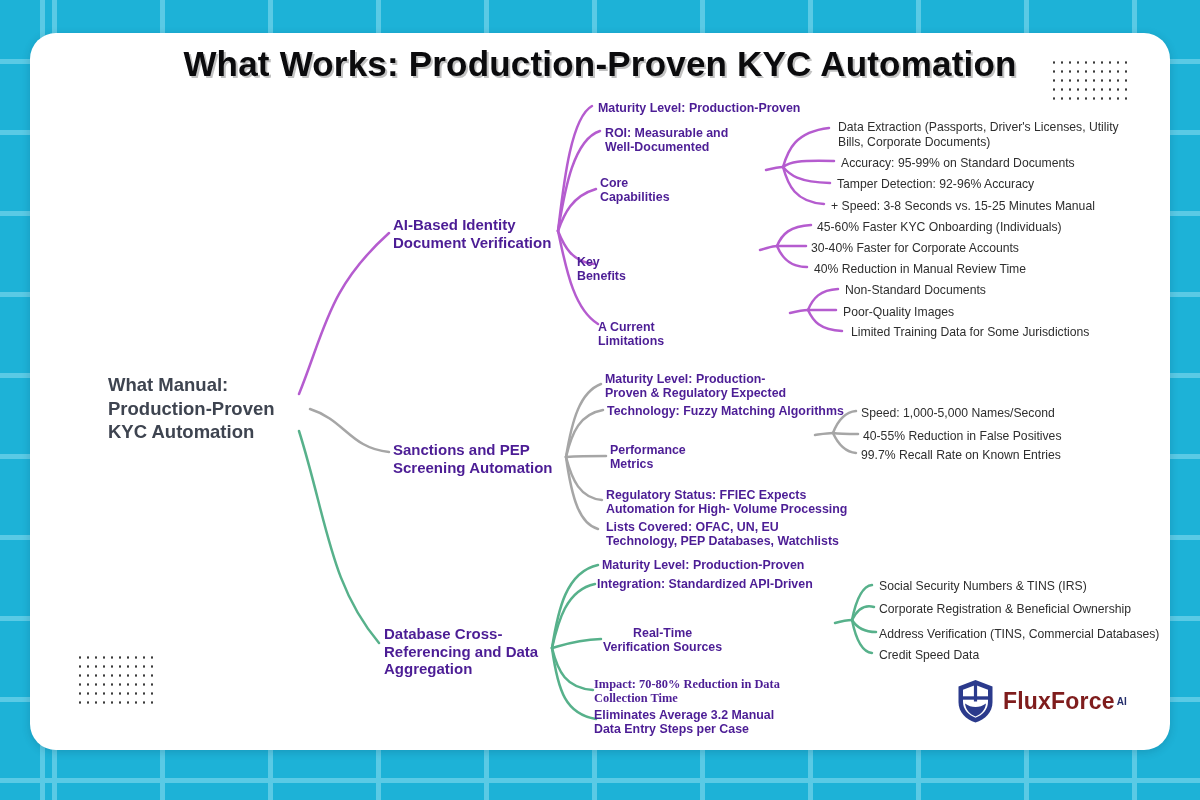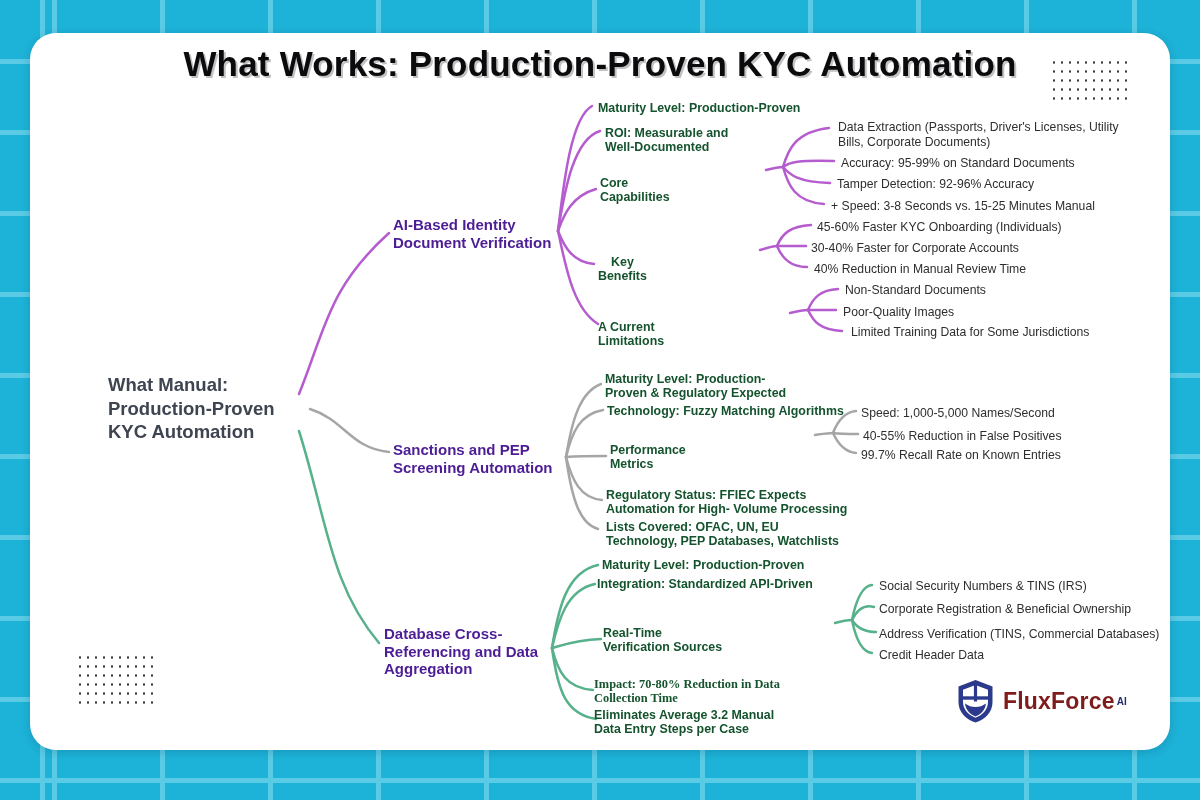--- a/index.html
+++ b/index.html
@@ -24,21 +24,21 @@
   }
   .dots{
     position:absolute;
     background-image:radial-gradient(circle,#3a3a3a 1px,transparent 1.3px);
     background-size:8px 9px;
   }
   svg.edges{position:absolute;left:0;top:0;pointer-events:none;}
   .node,.branch,.leaf,.root{position:absolute;white-space:pre-line;}
   .root{font-size:18.5px;font-weight:700;color:#3e4450;line-height:23.5px;}
   .branch{font-size:15px;font-weight:700;color:#4c1d95;line-height:17.5px;}
-  .node{font-size:12.4px;font-weight:700;color:#14532d;line-height:14px;}
+  .node{font-size:12.4px;font-weight:700;color:#4c1d95;line-height:14px;}
   .leaf{font-size:12.2px;font-weight:400;color:#2e2e2e;line-height:14.5px;}
   .logo{position:absolute;left:955px;top:679px;display:flex;align-items:center;}
   .logo .brand{font-size:23px;font-weight:800;color:#7f1d1d;letter-spacing:.2px;margin-left:7px;}
   .logo sup{font-size:10px;font-weight:700;color:#242e6c;vertical-align:super;margin-left:2px;}
 </style>
 </head>
 <body>
 
 <div id="stage">
 
@@ -102,21 +102,21 @@
 Production-Proven
 KYC Automation</div>
 
   <div class="branch" style="left:393px;top:216px;width:170px;">AI-Based Identity
 Document Verification</div>
   <div class="node" style="left:598px;top:101px;">Maturity Level: Production-Proven</div>
   <div class="node" style="left:605px;top:126px;">ROI: Measurable and
 Well-Documented</div>
   <div class="node" style="left:600px;top:176px;">Core
 Capabilities</div>
-  <div class="node" style="left:598px;top:255px;text-align:center;">Key
+  <div class="node" style="left:577px;top:255px;">Key
 Benefits</div>
   <div class="node" style="left:598px;top:320px;">A Current
 Limitations</div>
 
   <div class="leaf" style="left:838px;top:120px;width:290px;">Data Extraction (Passports, Driver's Licenses, Utility
 Bills, Corporate Documents)</div>
   <div class="leaf" style="left:841px;top:156px;">Accuracy: 95-99% on Standard Documents</div>
   <div class="leaf" style="left:837px;top:177px;">Tamper Detection: 92-96% Accuracy</div>
   <div class="leaf" style="left:831px;top:199px;">+ Speed: 3-8 Seconds vs. 15-25 Minutes Manual</div>
   <div class="leaf" style="left:817px;top:220px;">45-60% Faster KYC Onboarding (Individuals)</div>
@@ -140,31 +140,31 @@
 
   <div class="leaf" style="left:861px;top:406px;">Speed: 1,000-5,000 Names/Second</div>
   <div class="leaf" style="left:863px;top:429px;">40-55% Reduction in False Positives</div>
   <div class="leaf" style="left:861px;top:448px;">99.7% Recall Rate on Known Entries</div>
 
   <div class="branch" style="left:384px;top:625px;width:170px;">Database Cross-
 Referencing and Data
 Aggregation</div>
   <div class="node" style="left:602px;top:558px;">Maturity Level: Production-Proven</div>
   <div class="node" style="left:597px;top:577px;">Integration: Standardized API-Driven</div>
-  <div class="node" style="left:603px;top:626px;">Real-Time
+  <div class="node" style="left:603px;top:626px;text-align:center;">Real-Time
 Verification Sources</div>
   <div class="node" style="left:594px;top:677px;font-family:Liberation Serif, serif;">Impact: 70-80% Reduction in Data
 Collection Time</div>
   <div class="node" style="left:594px;top:708px;">Eliminates Average 3.2 Manual
 Data Entry Steps per Case</div>
 
   <div class="leaf" style="left:879px;top:579px;">Social Security Numbers &amp; TINS (IRS)</div>
   <div class="leaf" style="left:879px;top:602px;">Corporate Registration &amp; Beneficial Ownership</div>
   <div class="leaf" style="left:879px;top:627px;">Address Verification (TINS, Commercial Databases)</div>
-  <div class="leaf" style="left:879px;top:648px;">Credit Header Data</div>
+  <div class="leaf" style="left:879px;top:648px;">Credit Speed Data</div>
 
   <div class="logo">
     <svg width="41" height="44" viewBox="0 0 40 44">
       <path d="M20 1 L37 7.5 V23 C37 33.5 29.5 40.5 20 43.5 C10.5 40.5 3 33.5 3 23 V7.5 Z" fill="#2b3a8c"></path>
       <path d="M20 6 L32.5 10.8 V22.7 C32.5 30.6 27 36 20 38.7 C13 36 7.5 30.6 7.5 22.7 V10.8 Z" fill="#ffffff"></path>
       <rect x="18.4" y="6" width="3.2" height="16.5" fill="#2b3a8c"></rect>
       <rect x="7.5" y="17.3" width="25" height="3.4" fill="#2b3a8c"></rect>
       <path d="M9.5 24.5 C13 27 16 28 20 28 C24 28 27 27 30.5 24.5 C29.5 31.5 25.5 35 20 37.5 C14.5 35 10.5 31.5 9.5 24.5 Z" fill="#2b3a8c"></path>
     </svg>
     <span class="brand">FluxForce</span>

